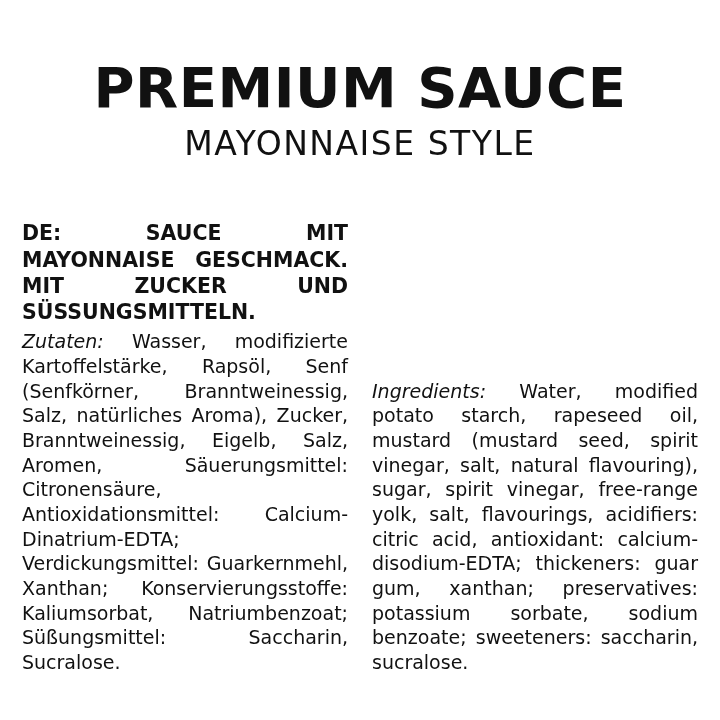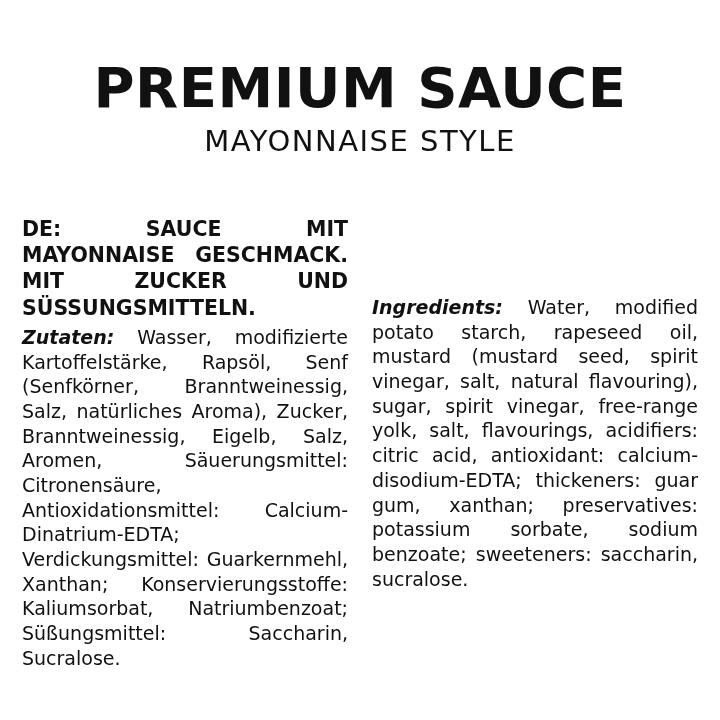--- a/index.html
+++ b/index.html
@@ -27,31 +27,31 @@
     line-height: 1.0;
     font-weight: 700;
     letter-spacing: 0.5px;
     font-family: "DejaVu Sans", sans-serif;
     color: #111111;
     margin: 0 0 10px 0;
     text-transform: uppercase;
   }
   .subtitle {
     text-align: center;
-    font-size: 29px;
+    font-size: 33px;
     line-height: 1.1;
     font-weight: 400;
     letter-spacing: 1.5px;
     color: #111111;
     margin: 0 0 58px 0;
     text-transform: uppercase;
   }
   .columns {
     display: flex;
-    align-items: center;
+    align-items: flex-end;
     gap: 20px;
     padding: 0 4px;
   }
   .col {
     width: 340px;
     box-sizing: border-box;
   }
   .col-de { padding-right: 2px; }
   .col-en { padding-left: 2px; }
 
@@ -70,21 +70,21 @@
     font-size: 19px;
     line-height: 1.30;
     font-weight: 400;
     text-align: justify;
     text-align-last: left;
     margin: 0;
     hyphens: none;
   }
   .body i, .body .it {
     font-style: italic;
-    font-weight: 700;
+    font-weight: 400;
   }
   .body b, .body .bold {
     font-weight: 400;
     font-style: normal;
   }
 </style>
 </head>
 <body>
 
 <div class="label">

